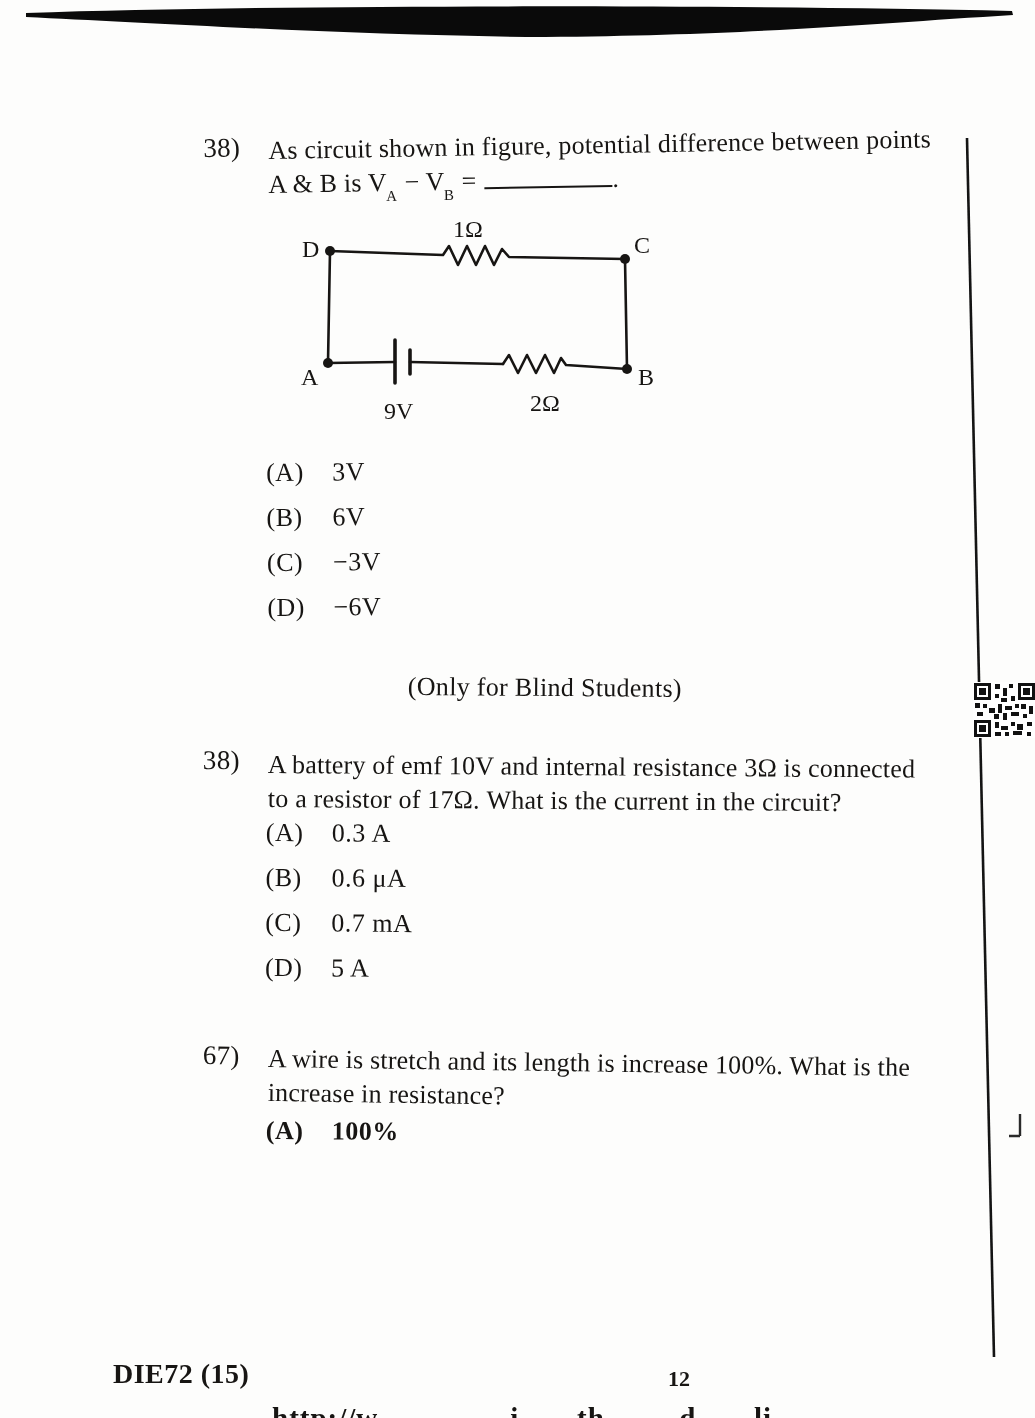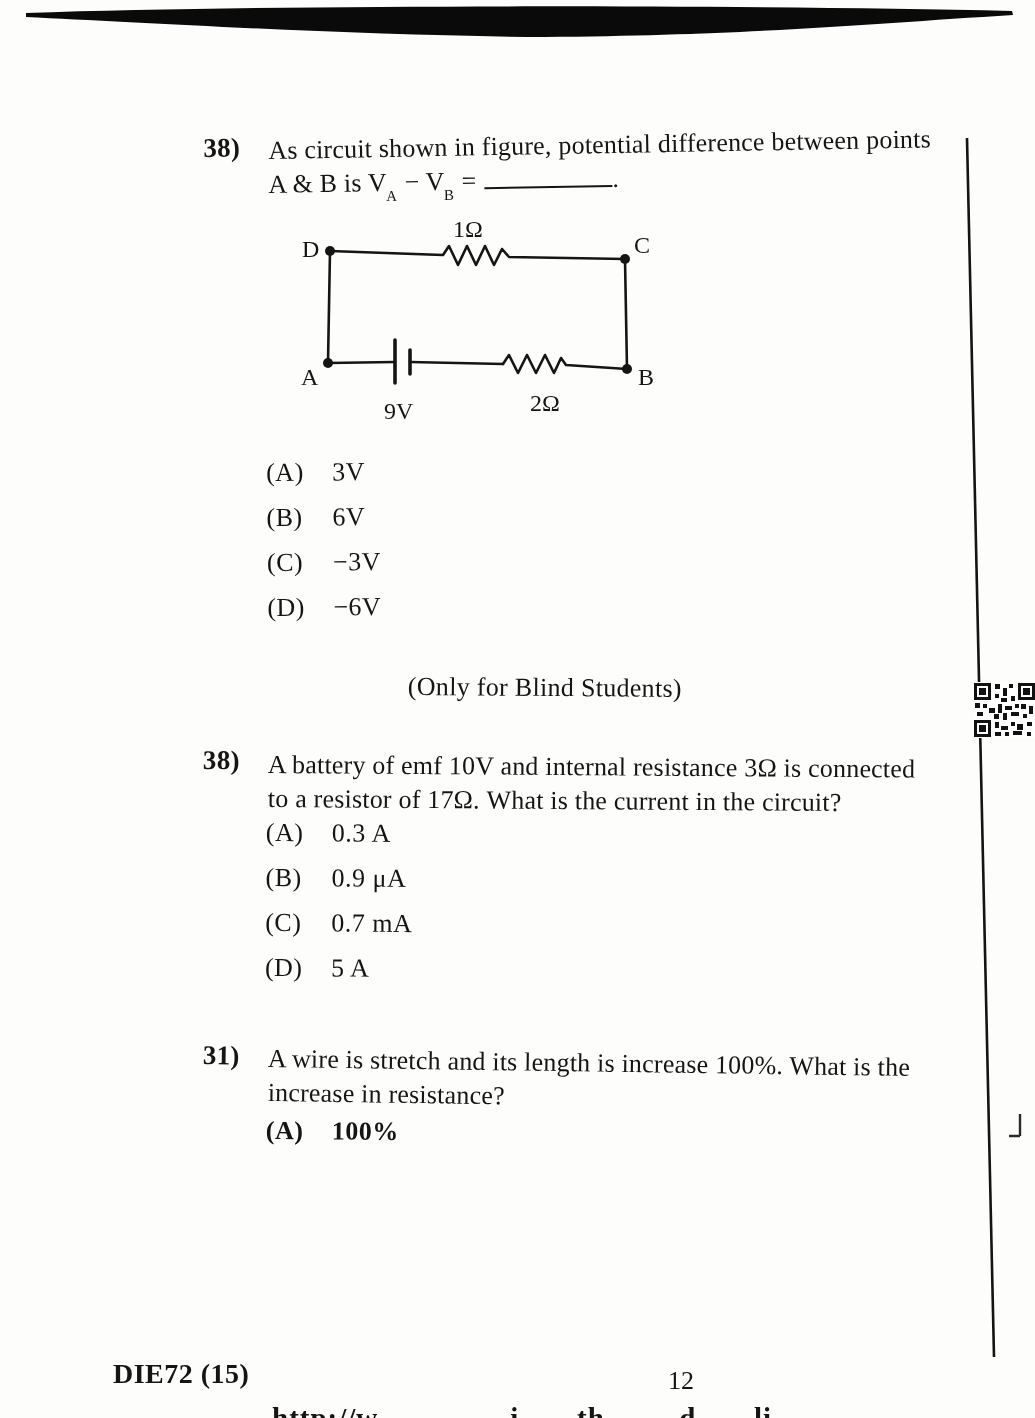--- a/index.html
+++ b/index.html
@@ -1,35 +1,35 @@
 <!DOCTYPE html>
 <html><head>
 <meta charset="utf-8">
 <style>
   html,body{margin:0;padding:0;background:#e8e8e8;}
   .page{
     position:relative;width:1035px;height:1418px;background:#fdfdfc;
     overflow:hidden;font-family:"Liberation Serif",serif;color:#171513;
   }
   .abs{position:absolute;}
-  .qnum{font-weight:bold;font-size:27px;letter-spacing:.3px;}
+  .qnum{font-weight:normal;font-size:27px;letter-spacing:.3px;}
   .qtext{font-size:26px;letter-spacing:.2px;line-height:33px;white-space:nowrap;}
   .tilt-up{transform:rotate(-1deg);transform-origin:left top;}
   .tilt-up-s{transform:rotate(-0.5deg);transform-origin:left top;}
   .tilt-dn{transform:rotate(0.4deg);transform-origin:left top;}
   .tilt-dn-b{transform:rotate(0.8deg);transform-origin:left top;}
   .opts{font-size:26px;}
   .opt-row{height:45px;white-space:nowrap;}
   .opt-label{display:inline-block;width:66px;letter-spacing:.5px;}
   .opt-value{letter-spacing:.5px;}
   .blank-line{display:inline-block;width:128px;border-bottom:2px solid #171513;height:1px;vertical-align:baseline;margin-left:8px;}
   sub.vsub{font-size:15px;position:relative;top:4px;left:-1px;}
   .heading{font-size:26px;letter-spacing:.3px;}
   .footer-code{font-weight:bold;font-size:28px;letter-spacing:.5px;}
-  .page-num{font-weight:normal;font-size:26px;}
+  .page-num{font-weight:bold;font-size:22px;}
   .cutoff{overflow:hidden;height:16px;width:620px;}
   .cutoff span{font-size:29px;font-weight:bold;white-space:pre;letter-spacing:1px;}
   svg{display:block;}
 </style>
 </head>
 <body>
 
 <div class="page">
 
   <svg class="abs" style="left:0;top:0;" width="1035" height="55">
@@ -132,26 +132,26 @@
   </div>
 
   <div class="abs heading tilt-dn" style="left:408px;top:672px;">(Only for Blind Students)</div>
 
   <div class="abs qnum tilt-dn" style="left:203px;top:745px;">38)</div>
   <div class="abs qtext tilt-dn" style="left:268px;top:748px;">A battery of emf 10V and internal resistance 3Ω is connected</div>
   <div class="abs qtext tilt-dn" style="left:268px;top:782px;">to a resistor of 17Ω. What is the current in the circuit?</div>
 
   <div class="abs opts tilt-dn" style="left:266px;top:818px;">
     <div class="opt-row"><span class="opt-label">(A)</span><span class="opt-value">0.3 A</span></div>
-    <div class="opt-row"><span class="opt-label">(B)</span><span class="opt-value">0.9 μA</span></div>
+    <div class="opt-row"><span class="opt-label">(B)</span><span class="opt-value">0.6 μA</span></div>
     <div class="opt-row"><span class="opt-label">(C)</span><span class="opt-value">0.7 mA</span></div>
     <div class="opt-row"><span class="opt-label">(D)</span><span class="opt-value">5 A</span></div>
   </div>
 
-  <div class="abs qnum tilt-dn-b" style="left:203px;top:1040px;">31)</div>
+  <div class="abs qnum tilt-dn-b" style="left:203px;top:1040px;">67)</div>
   <div class="abs qtext tilt-dn-b" style="left:268px;top:1042px;">A wire is stretch and its length is increase 100%. What is the</div>
   <div class="abs qtext tilt-dn-b" style="left:268px;top:1076px;">increase in resistance?</div>
 
   <div class="abs opts tilt-dn" style="left:266px;top:1116px;font-weight:bold;">
     <div class="opt-row"><span class="opt-label">(A)</span><span class="opt-value">100%</span></div>
   </div>
 
   <div class="abs footer-code" style="left:113px;top:1358px;">DIE72 (15)</div>
   <div class="abs page-num" style="left:668px;top:1366px;">12</div>
 

